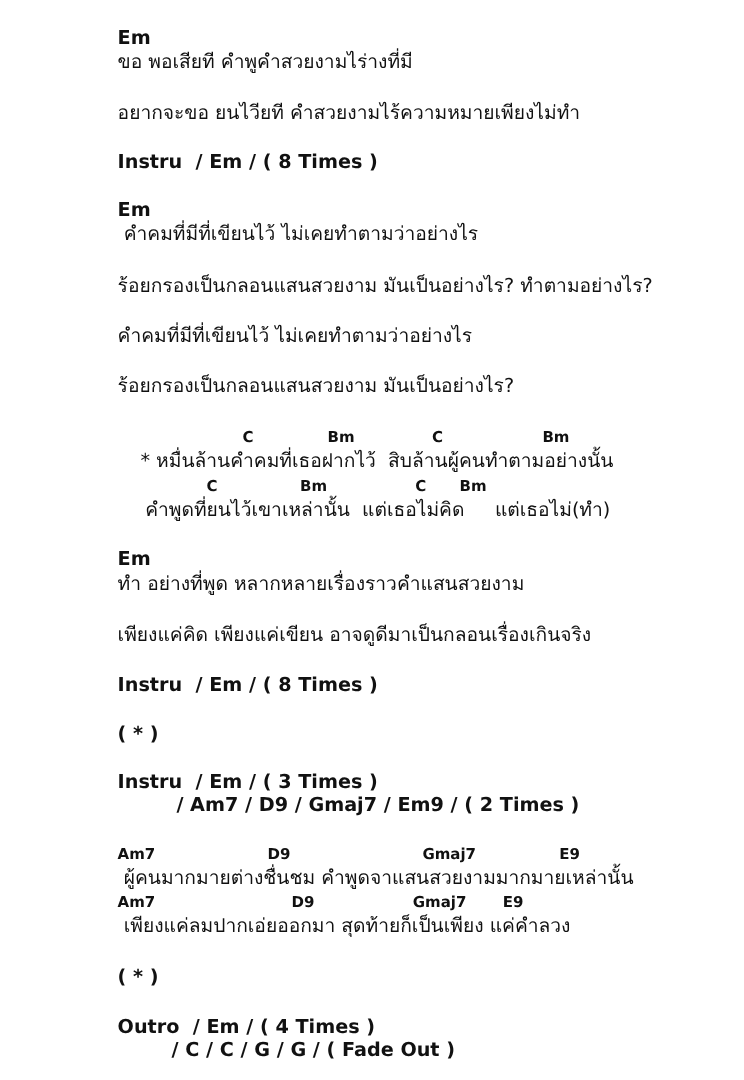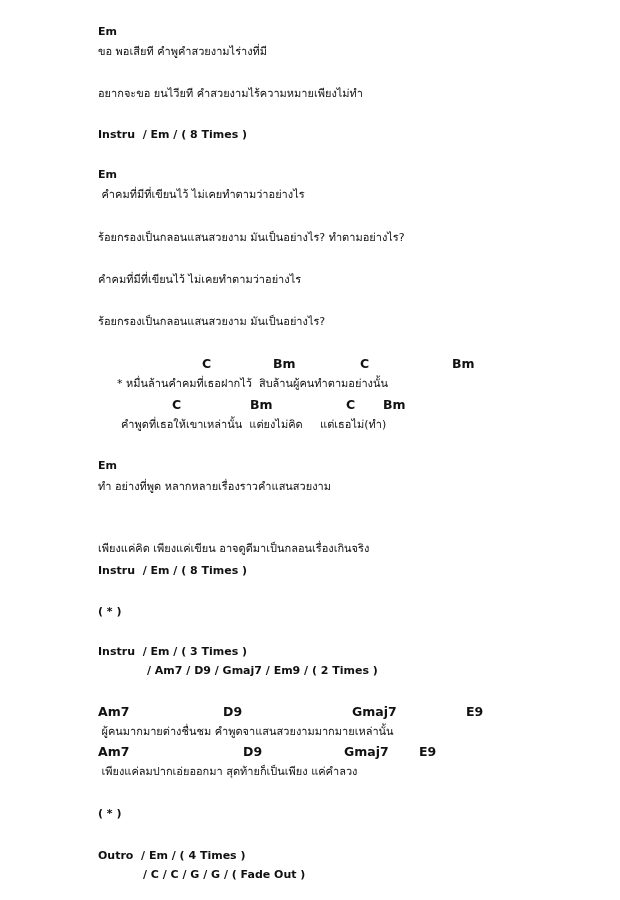--- a/index.html
+++ b/index.html
@@ -1,18 +1,18 @@
 <!DOCTYPE html>
 <html><head>
   <meta charset="utf-8">
   <style>
     html, body { margin: 0; padding: 0; background: #ffffff; }
     body { width: 620px; height: 900px; position: relative; overflow: hidden;
            font-family: "DejaVu Sans", "Liberation Sans", sans-serif; color: #111111; }
-    .line { position: absolute; left: 98px; font-size: 11px; line-height: 16px; white-space: pre; }
+    .line { position: absolute; left: 98px; font-size: 16px; line-height: 16px; white-space: pre; }
     .bold { font-weight: bold; }
     .chord { position: absolute; font-size: 12.5px; line-height: 16px; font-weight: bold; white-space: pre; }
   </style>
 </head>
 <body>
 
 <div class="line bold" style="top:24px">Em</div>
 <div class="line" style="top:44px">ขอ พอเสียที คำพูคำสวยงามไร่างที่มี</div>
 <div class="line" style="top:86px">อยากจะขอ ยนไวียที คำสวยงามไร้ความหมายเพียงไม่ทำ</div>
 
@@ -27,25 +27,25 @@
 <div class="chord" style="top:356px; left:202px">C</div>
 <div class="chord" style="top:356px; left:273px">Bm</div>
 <div class="chord" style="top:356px; left:360px">C</div>
 <div class="chord" style="top:356px; left:452px">Bm</div>
 <div class="line" style="top:376px; left:117px">* หมื่นล้านคำคมที่เธอฝากไว้  สิบล้านผู้คนทำตามอย่างนั้น</div>
 
 <div class="chord" style="top:397px; left:172px">C</div>
 <div class="chord" style="top:397px; left:250px">Bm</div>
 <div class="chord" style="top:397px; left:346px">C</div>
 <div class="chord" style="top:397px; left:383px">Bm</div>
-<div class="line" style="top:417px; left:121px">คำพูดที่เธอให้เขาเหล่านั้น  แต่ยงไม่คิด     แต่เธอไม่(ทำ)</div>
+<div class="line" style="top:417px; left:121px">คำพูดที่ยนไว้เขาเหล่านั้น  แต่เธอไม่คิด     แต่เธอไม่(ทำ)</div>
 
 <div class="line bold" style="top:458px">Em</div>
 <div class="line" style="top:479px">ทำ อย่างที่พูด หลากหลายเรื่องราวคำแสนสวยงาม</div>
-<div class="line" style="top:541px">เพียงแค่คิด เพียงแค่เขียน อาจดูดีมาเป็นกลอนเรื่องเกินจริง</div>
+<div class="line" style="top:521px">เพียงแค่คิด เพียงแค่เขียน อาจดูดีมาเป็นกลอนเรื่องเกินจริง</div>
 
 <div class="line bold" style="top:563px">Instru  / Em / ( 8 Times )</div>
 
 <div class="line bold" style="top:604px">( * )</div>
 
 <div class="line bold" style="top:644px">Instru  / Em / ( 3 Times )</div>
 <div class="line bold" style="top:663px; left:147px">/ Am7 / D9 / Gmaj7 / Em9 / ( 2 Times )</div>
 
 <div class="chord" style="top:704px; left:98px">Am7</div>
 <div class="chord" style="top:704px; left:223px">D9</div>

